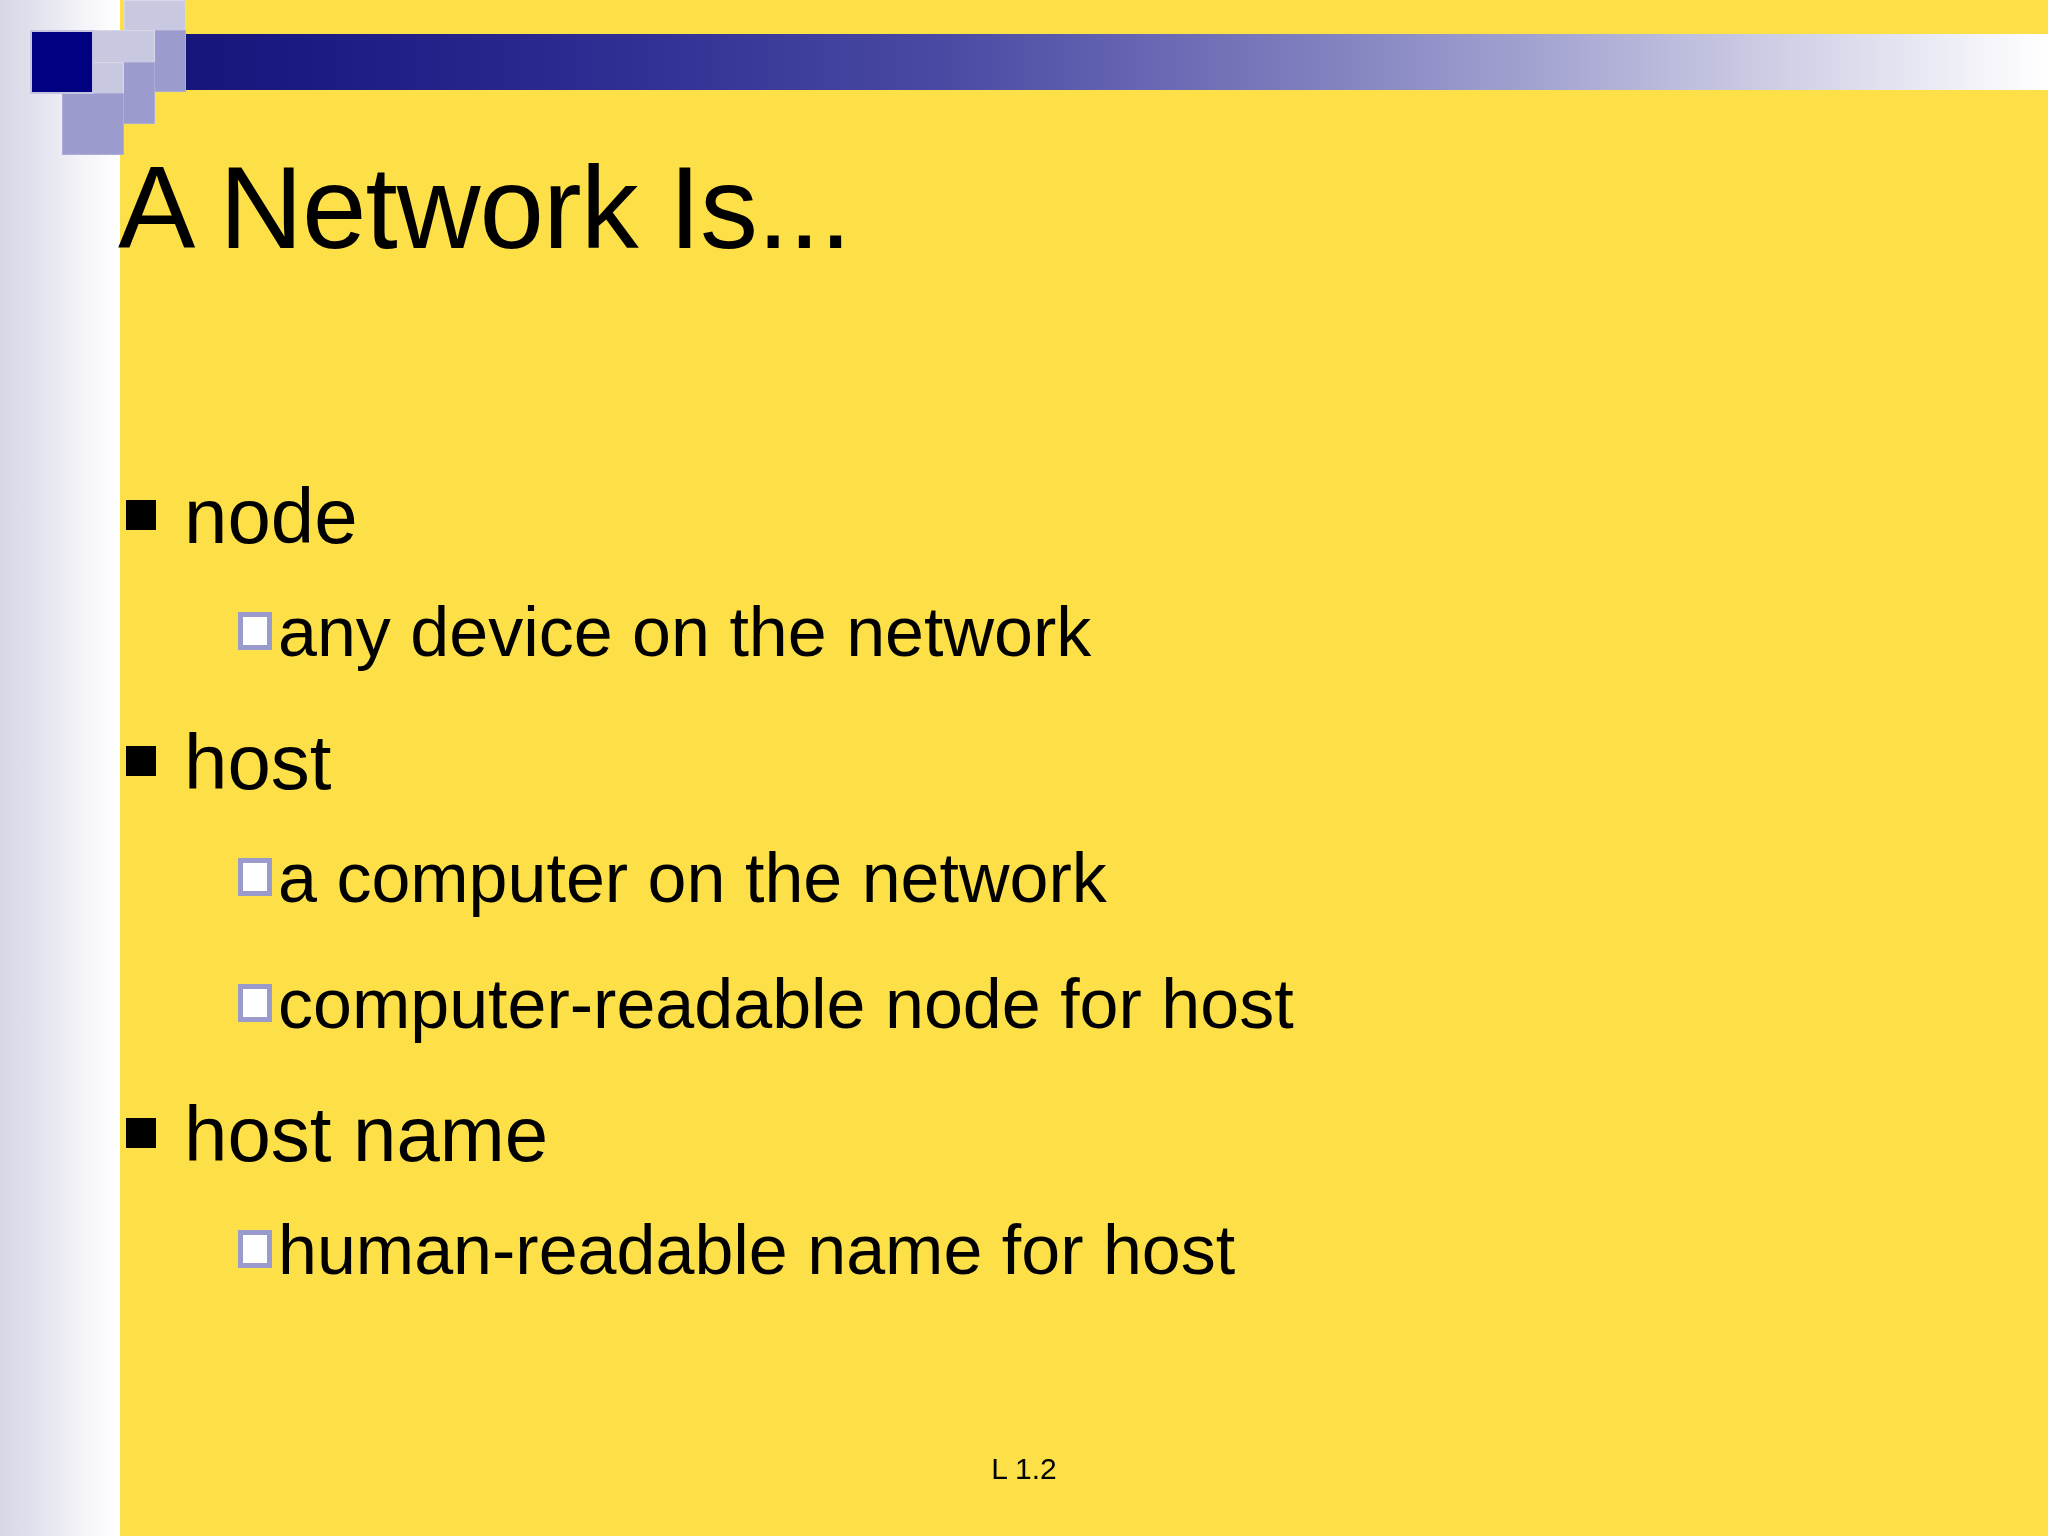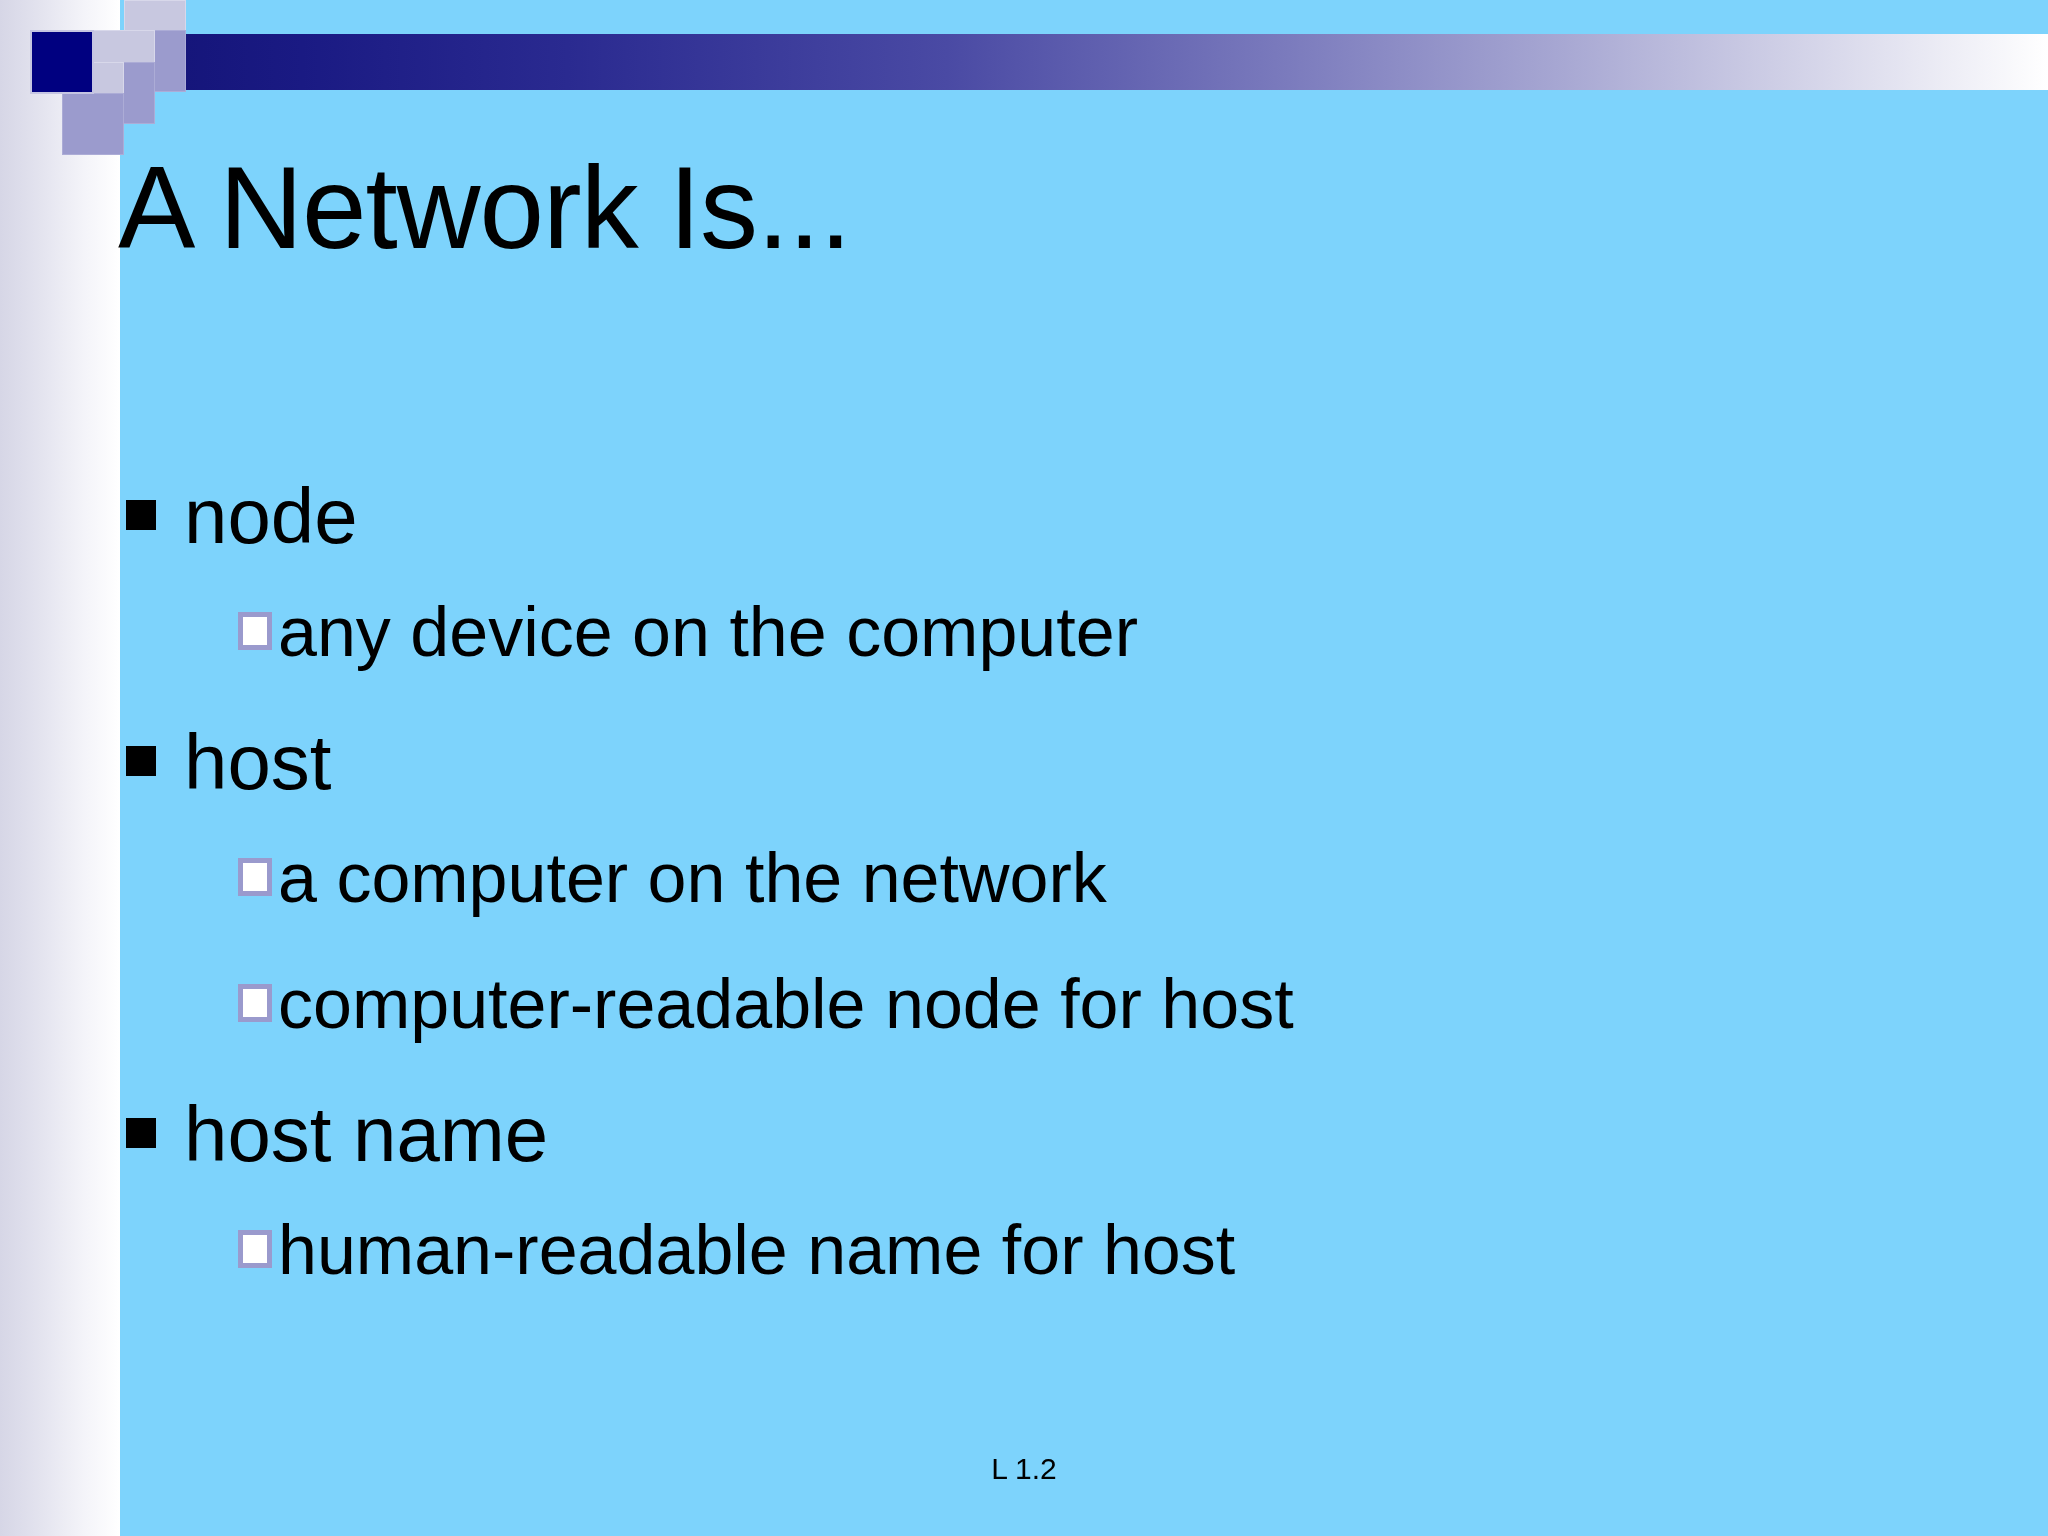--- a/index.html
+++ b/index.html
@@ -14,21 +14,21 @@
     font-family: "Liberation Sans", sans-serif;
     position: relative;
   }
 
   
   .slide {
     position: absolute;
     left: 0; top: 0;
     width: 2048px;
     height: 1536px;
-    background: #7dd3fc;
+    background: #fde047;
     overflow: hidden;
   }
 
   
   .left-wash {
     position: absolute;
     left: 0; top: 0;
     width: 120px;
     height: 1536px;
     background: linear-gradient(to right, #d6d6e6 0%, #e4e4ef 35%, #f4f4f9 70%, #ffffff 100%);
@@ -229,21 +229,21 @@
   <div class="title">A Network Is...</div>
 
   <div class="body-list">
 
     <div class="lvl1">
       <span class="bullet-sq"></span>
       <span class="txt">node</span>
     </div>
     <div class="lvl2">
       <span class="bullet-hollow"></span>
-      <span class="txt">any device on the computer</span>
+      <span class="txt">any device on the network</span>
     </div>
 
     <div class="lvl1">
       <span class="bullet-sq"></span>
       <span class="txt">host</span>
     </div>
     <div class="lvl2">
       <span class="bullet-hollow"></span>
       <span class="txt">a computer on the network</span>
     </div>

